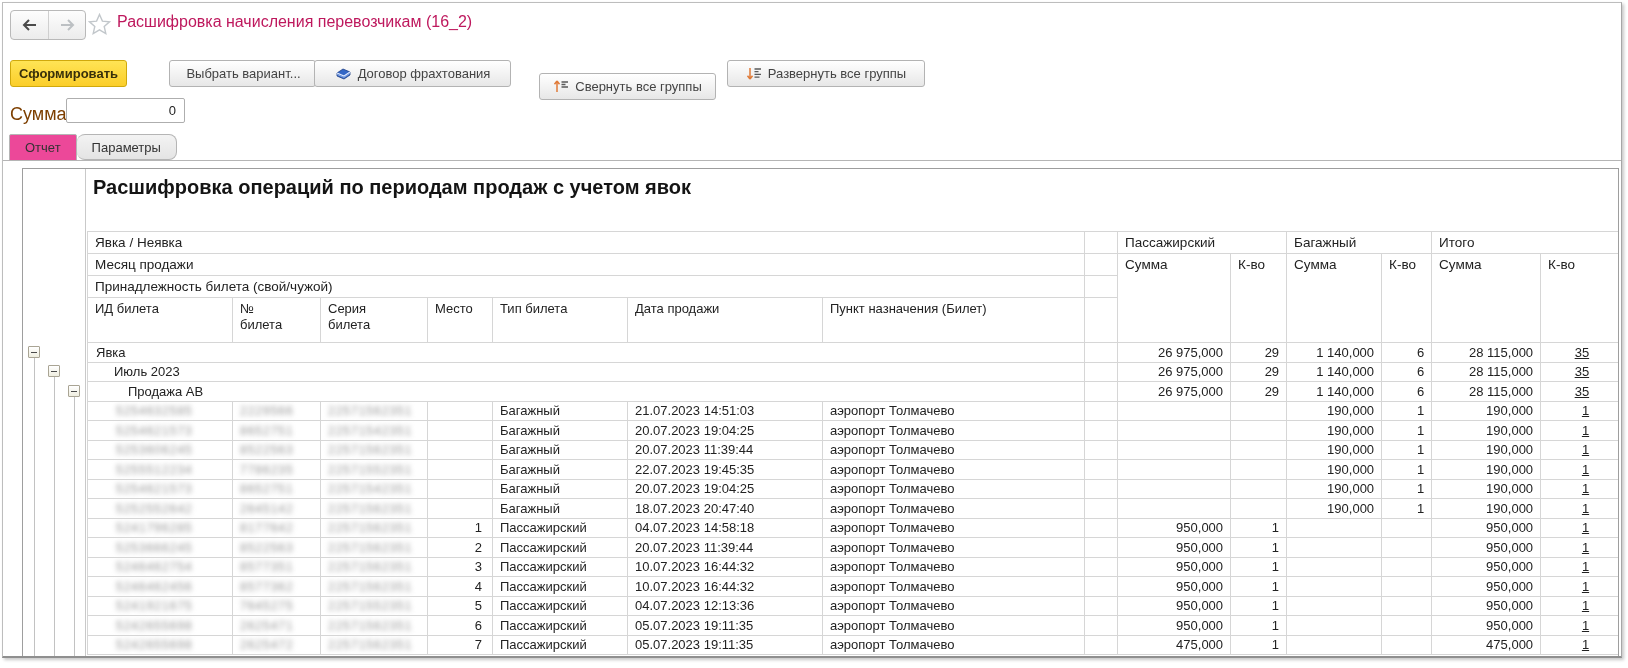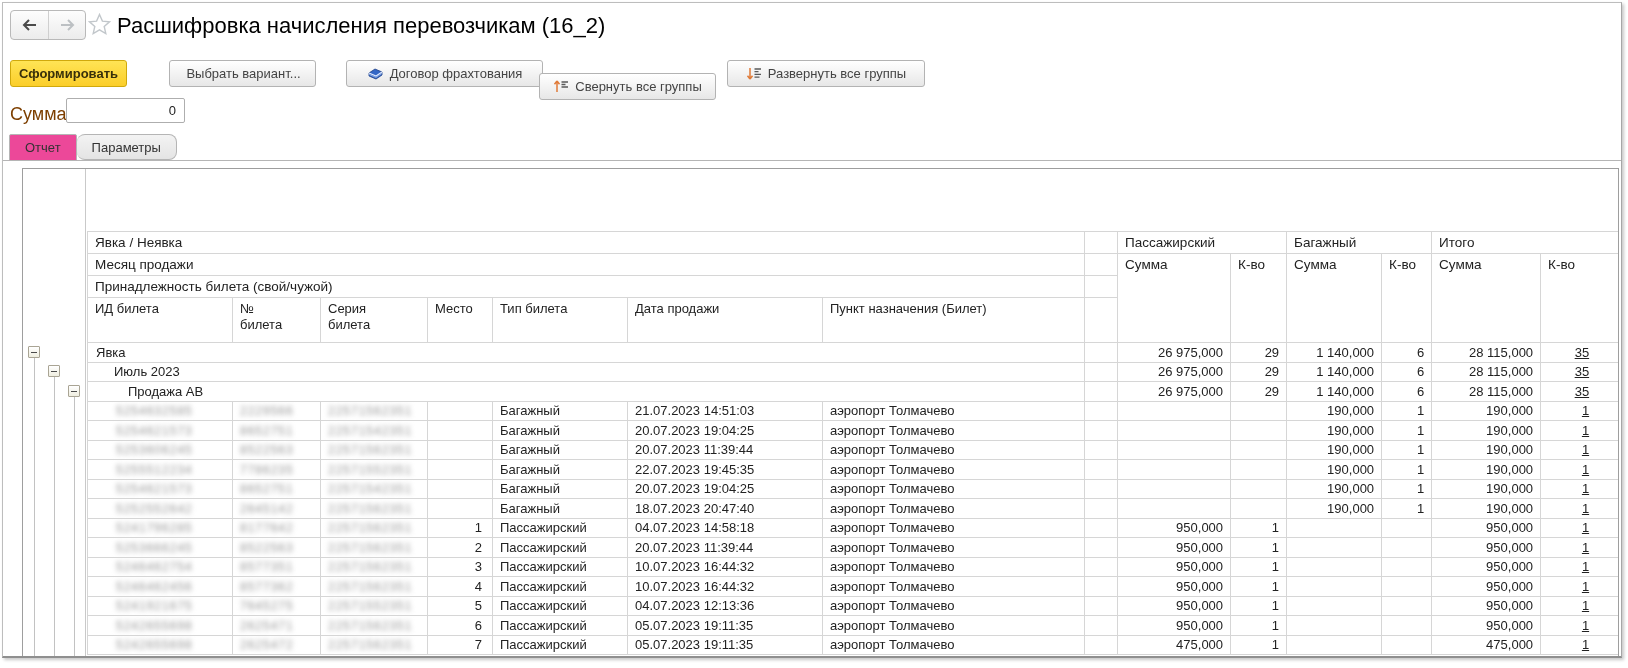--- a/index.html
+++ b/index.html
@@ -18,35 +18,35 @@
   
   .nav-group {
     position:absolute; left:10px; top:10px; width:76px; height:30px;
     border:1px solid #b9b9b9; border-radius:4px;
     background:linear-gradient(#fdfdfd,#ececec);
     display:flex;
   }
   .nav-btn { width:50%; display:flex; align-items:center; justify-content:center; cursor:pointer; }
   .nav-btn + .nav-btn { border-left:1px solid #cfcfcf; }
   .star { position:absolute; left:88px; top:13px; }
-  .page-title { position:absolute; left:117px; top:13px; font-size:22px; color:#000000; white-space:nowrap; }
+  .page-title { position:absolute; left:117px; top:13px; font-size:16px; color:#be185d; white-space:nowrap; }
 
   
   .btn {
     position:absolute; top:60px; height:27px; display:inline-flex; align-items:center;
     justify-content:center; gap:6px; font-size:13px; color:#444; padding:0 10px;
     border:1px solid #b3b3b3; border-radius:3px; background:linear-gradient(#ffffff,#e7e7e7);
     cursor:pointer; white-space:nowrap;
   }
   .btn-generate {
     left:10px; width:117px; font-weight:bold; color:#38300a;
     background:linear-gradient(#ffe455,#fbce2a); border-color:#d0a90c;
   }
   .btn-variant   { left:169px; width:147px;padding-left:12px; }
-  .btn-contract  { left:346px; width:197px; }
+  .btn-contract  { left:314px; width:197px; }
   .btn-collapse  { left:539px; width:177px;margin-top:13px; }
   .btn-expand    { left:727px; width:198px; }
 
   
   .sum-label { position:absolute; left:10px; top:104px; font-size:18px; color:#7d3f00; }
   .sum-input {
     position:absolute; left:66px; top:98px; width:119px; height:25px;
     border:1px solid #aeaeae; border-radius:2px; font-size:13px; color:#222;
     text-align:right; padding:0 8px; font-family:"Liberation Sans",sans-serif; background:#fff;
   }
@@ -172,20 +172,21 @@
 
 <div class="report-frame">
   <div class="gutter"></div>
   <div class="tline" style="left:11px; top:189px; height:299px;"></div>
   <div class="tline" style="left:31px; top:208px; height:280px;"></div>
   <div class="tline" style="left:51px; top:228px; height:260px;"></div>
   <div class="expander" style="left:5px;  top:177px;"></div>
   <div class="expander" style="left:25px; top:196px;"></div>
   <div class="expander" style="left:45px; top:216px;"></div>
 
+  <div class="report-title">Расшифровка операций по периодам продаж с учетом явок</div>
 
   <div class="sheet">
     <table>
       <colgroup>
         <col style="width:145px">
           <col style="width:88px">
           <col style="width:107px">
           <col style="width:65px">
         <col style="width:135px">
           <col style="width:195px">

